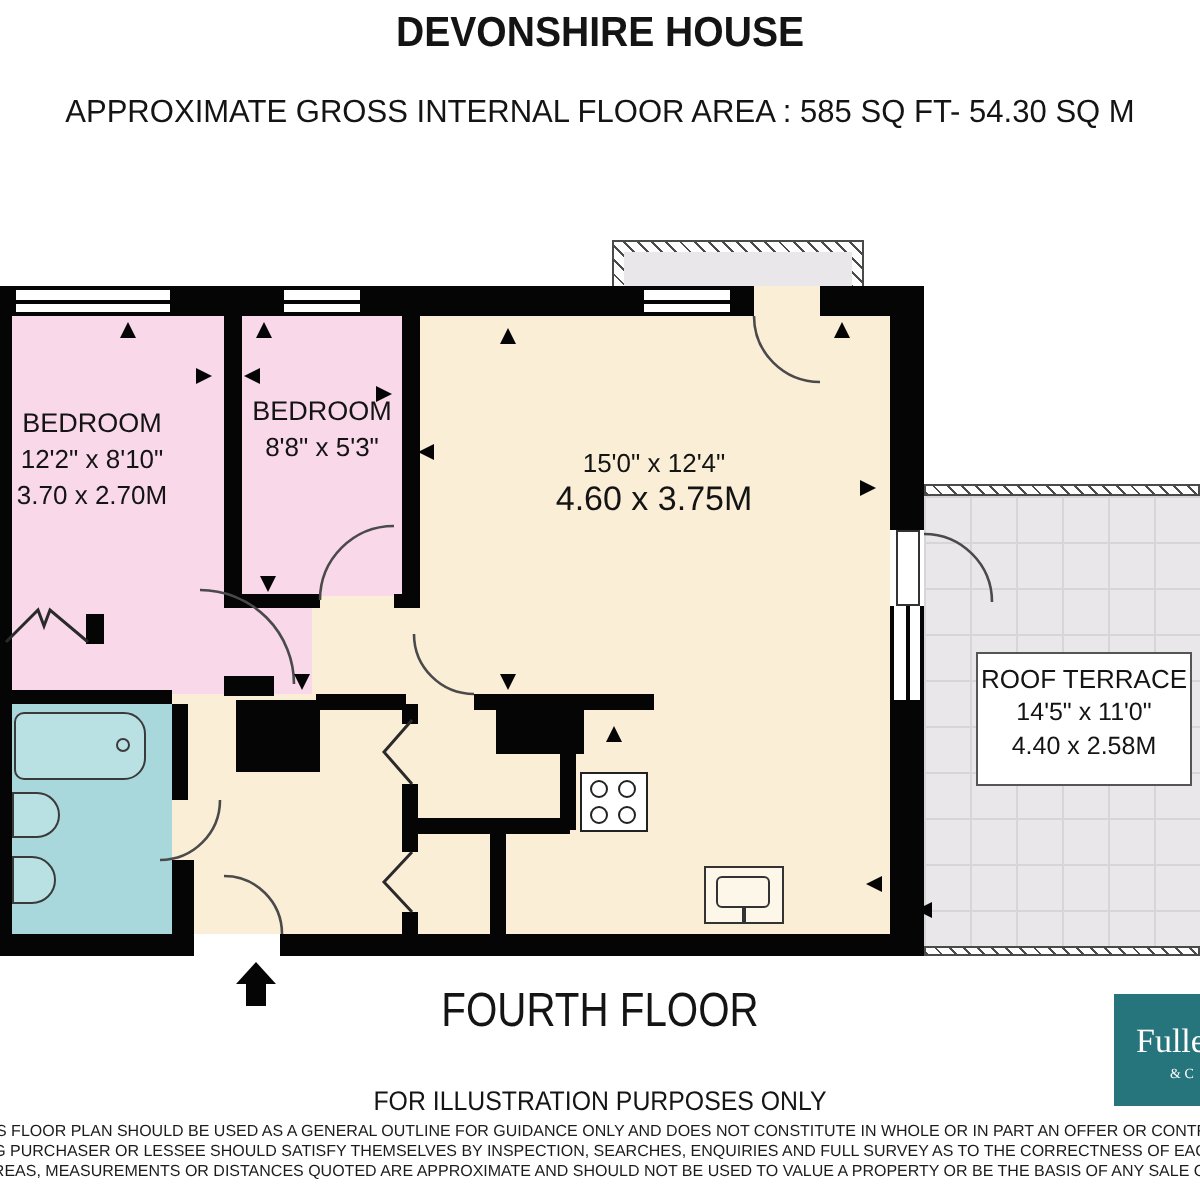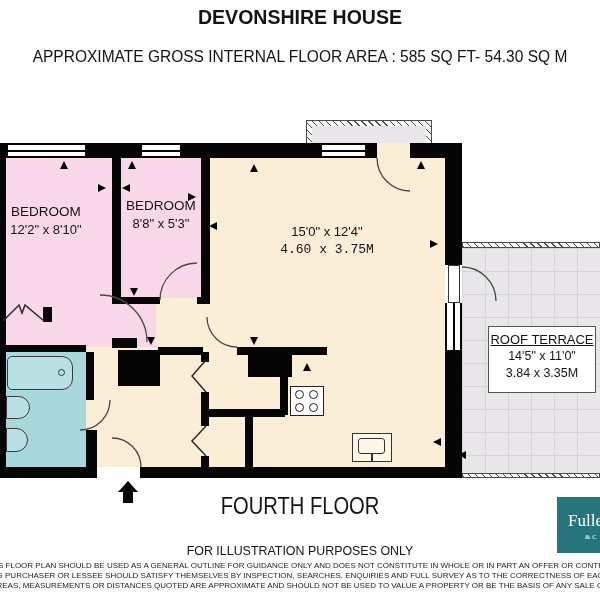--- a/index.html
+++ b/index.html
@@ -135,33 +135,34 @@
     <div class="tri left" style="left:458px;top:451px;"></div>
 
     <div class="abs" style="left:114px;top:481px;width:28px;height:24px;">
       <div style="position:absolute;left:4px;top:0;width:0;height:0;border:10px solid transparent;border-bottom:11px solid #050505;border-top:none;"></div>
       <div style="position:absolute;left:9px;top:11px;width:10px;height:11px;background:#050505;"></div>
     </div>
 
     <div class="txt" style="left:4px;top:203px;width:84px;">
       <div>BEDROOM</div>
       <div style="font-size:13px;">12'2" x 8'10"</div>
+      <div style="font-size:13px;">3.70 x 2.70M</div>
     </div>
     <div class="txt" style="left:121px;top:197px;width:80px;">
       <div>BEDROOM</div>
       <div style="font-size:13px;">8'8" x 5'3"</div>
     </div>
     <div class="txt" style="left:247px;top:223px;width:160px;">
       <div style="font-size:13px;">15'0" x 12'4"</div>
-      <div style="font-size:13px;font-family:Liberation Mono, monospace;">4.60 x 3.75M</div>
+      <div style="font-size:17px;">4.60 x 3.75M</div>
     </div>
     <div class="roombox" style="left:488px;top:326px;width:108px;height:67px;padding-top:4px;">
-      <div class="txt" style="position:static;font-size:13px;line-height:17px;text-decoration:underline;">ROOF TERRACE</div>
+      <div class="txt" style="position:static;font-size:13px;line-height:17px;">ROOF TERRACE</div>
       <div class="txt" style="position:static;font-size:12.5px;line-height:17px;">14'5" x 11'0"</div>
-      <div class="txt" style="position:static;font-size:12.5px;line-height:17px;">3.84 x 3.35M</div>
+      <div class="txt" style="position:static;font-size:12.5px;line-height:17px;">4.40 x 2.58M</div>
     </div>
   </div>
 
   <div class="txt" style="left:0;right:0;top:497px;font-size:24px;transform:scaleX(.84);">FOURTH FLOOR</div>
   <div class="txt" style="left:0;right:0;top:542px;font-size:13.5px;transform:scaleX(.92);">FOR ILLUSTRATION PURPOSES ONLY</div>
   <div class="txt" style="left:-10px;width:620px;top:561px;font-size:8px;line-height:10px;color:#1c1c1c;">HIS FLOOR PLAN SHOULD BE USED AS A GENERAL OUTLINE FOR GUIDANCE ONLY AND DOES NOT CONSTITUTE IN WHOLE OR IN PART AN OFFER OR CONTRACT</div>
   <div class="txt" style="left:-10px;width:620px;top:571px;font-size:8px;line-height:10px;color:#1c1c1c;">NG PURCHASER OR LESSEE SHOULD SATISFY THEMSELVES BY INSPECTION, SEARCHES, ENQUIRIES AND FULL SURVEY AS TO THE CORRECTNESS OF EACH</div>
   <div class="txt" style="left:-10px;width:620px;top:581px;font-size:8px;line-height:10px;color:#1c1c1c;">AREAS, MEASUREMENTS OR DISTANCES QUOTED ARE APPROXIMATE AND SHOULD NOT BE USED TO VALUE A PROPERTY OR BE THE BASIS OF ANY SALE OR</div>
 
   <div class="abs" style="left:557px;top:497px;width:70px;height:56px;background:#26757d;color:#fff;">

